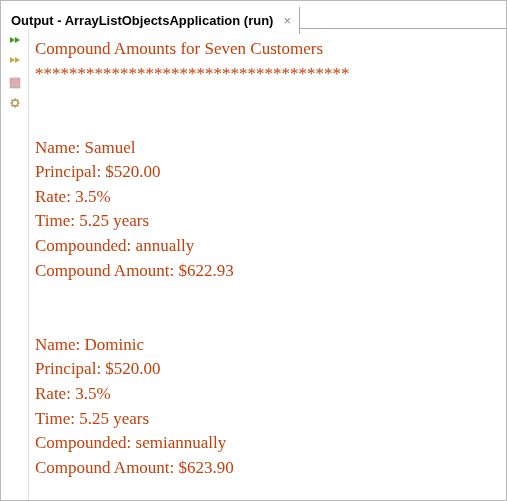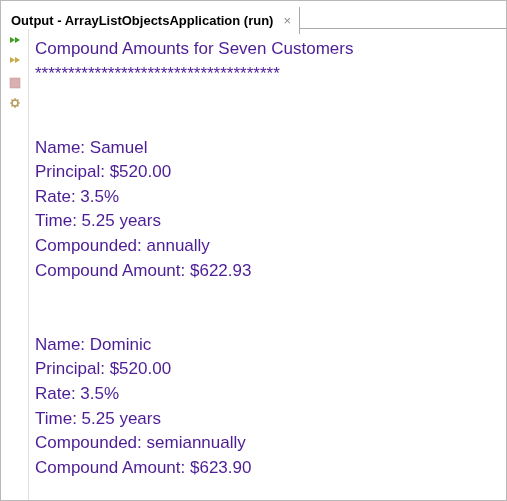--- a/index.html
+++ b/index.html
@@ -60,24 +60,24 @@
     .gutter-icon {
       width: 16px;
       height: 16px;
       display: flex;
       align-items: center;
       justify-content: center;
     }
     .output {
       flex: 1;
       padding: 8px 6px 6px 6px;
-      font-family: Liberation Sans, sans-serif;
+      font-family: Liberation Serif, serif;
       font-size: 17px;
       line-height: 1.45;
-      color: #4c1d95;
+      color: #c2410c;
       white-space: pre;
       overflow: hidden;
     }
   </style>
 </head>
 <body>
 
 <div class="tab-bar">
   <div class="tab">
     <span class="tab-title">Output - ArrayListObjectsApplication (run)</span>

